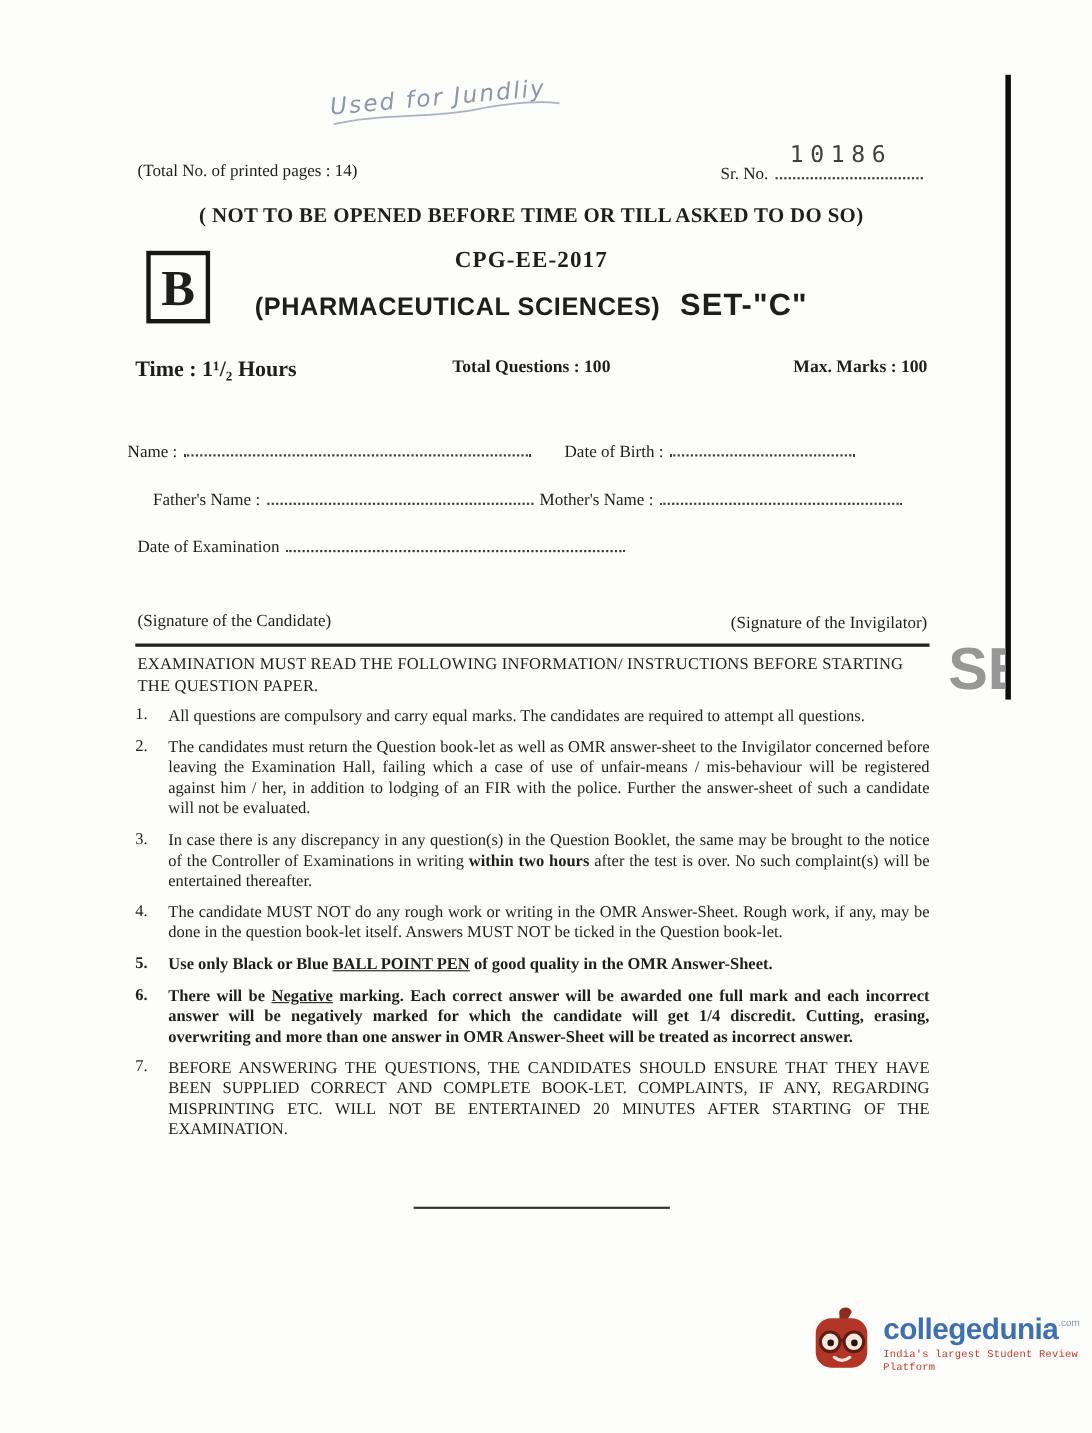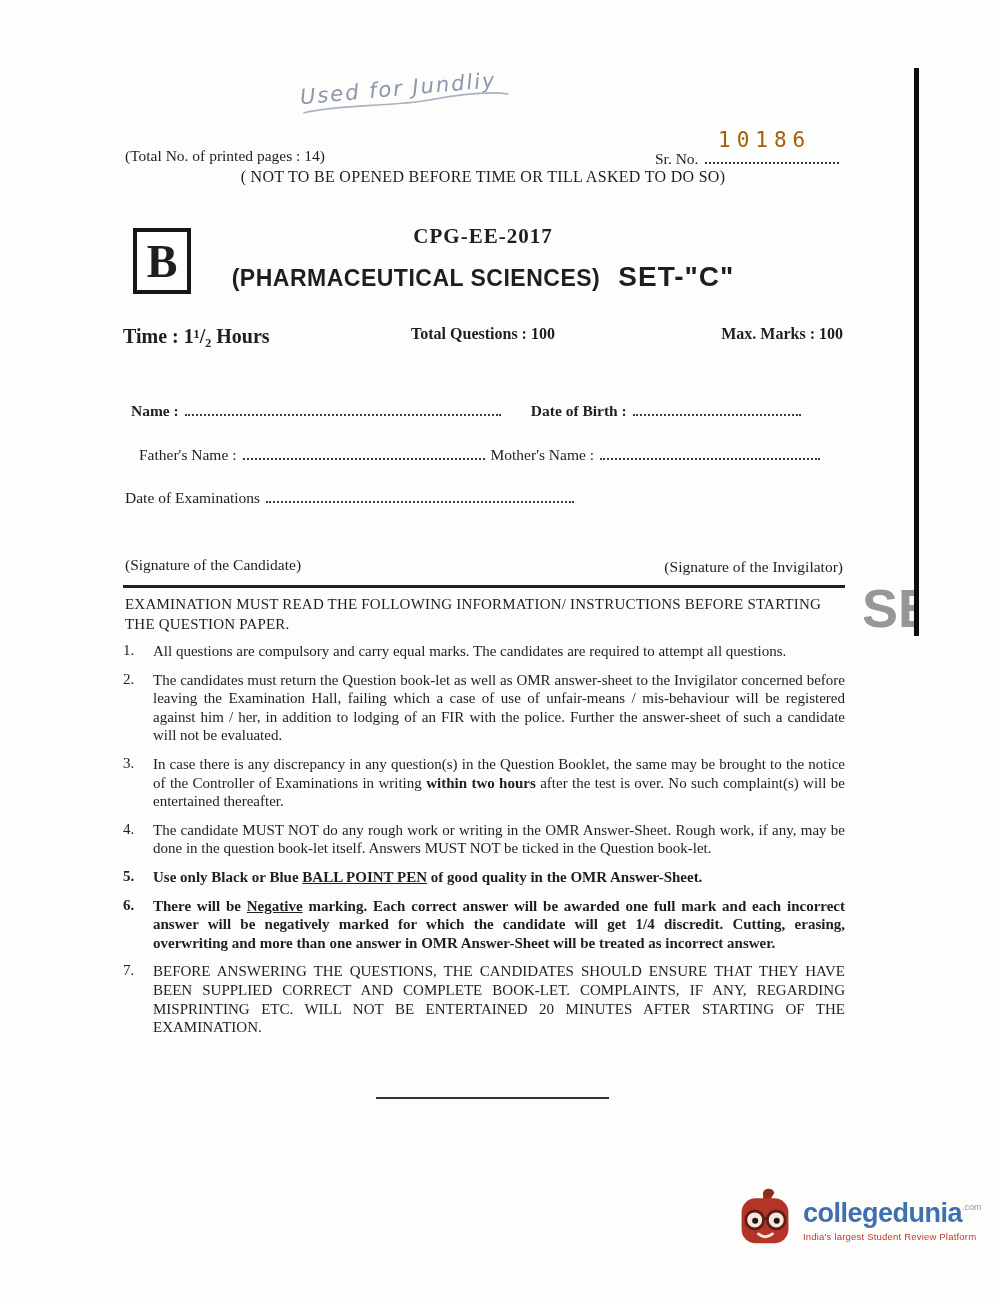--- a/index.html
+++ b/index.html
@@ -32,23 +32,23 @@
     letter-spacing: 2px;
   }
   .handwritten svg { display: block; margin-top: -4px; }
   .total-pages { left: 125px; top: 147px; font-size: 15.5px; }
   .srno-row { left: 655px; top: 150px; width: 190px; }
   .srno-value {
     left: 718px; top: 128px;
     font-family: "DejaVu Sans Mono", monospace;
     font-size: 21px;
     letter-spacing: 6px;
-    color: #a16207;
-  }
-  .notice { top: 168px; font-weight: 400; font-size: 16px; letter-spacing: 0.3px; }
+    color: #404040;
+  }
+  .notice { top: 186px; font-weight: 700; font-size: 19px; letter-spacing: 0.3px; }
   .booklet-box {
     left: 133px; top: 228px; width: 58px; height: 66px;
     border: 4px solid #161616;
     display: flex; align-items: center; justify-content: center;
     font-size: 46px; font-weight: 700;
   }
   .exam-code { top: 224px; font-weight: 700; font-size: 21px; letter-spacing: 1px; }
   .subject-line { top: 261px; display: flex; justify-content: center; align-items: baseline; gap: 18px; }
   .subject {
     font-family: "Liberation Sans", sans-serif;
@@ -59,21 +59,21 @@
     font-weight: 700; font-size: 28px; letter-spacing: 1px;
   }
 
   
   .meta-time  { left: 123px; top: 325px; font-weight: 700; font-size: 20px; }
   .meta-total { left: 483px; top: 325px; transform: translateX(-50%); font-weight: 700; font-size: 16px; white-space: nowrap; }
   .meta-marks { right: 150px; top: 325px; font-weight: 700; font-size: 16px; }
 
   
   .roll-row    { left: 125px; top: 360px; width: 718px; }
-  .name-row    { left: 131px; top: 402px; width: 718px; font-weight: bold; }
+  .name-row    { left: 116px; top: 402px; width: 718px; }
   .parents-row { left: 125px; top: 446px; width: 718px; margin-left: 14px; }
   .examdate-row{ left: 125px; top: 489px; width: 718px; }
   .sig-candidate   { left: 125px; top: 556px; font-size: 15.5px; }
   .sig-invigilator { right: 150px; top: 558px; font-size: 15.5px; }
 
   .rule-main { left: 123px; top: 585px; width: 722px; height: 3px; background: #222; }
 
   .inst-heading { left: 125px; top: 594px; width: 712px; font-size: 15px; line-height: 1.35; letter-spacing: 0.2px; }
 
   .inst-list { left: 123px; top: 642px; width: 722px; }
@@ -97,21 +97,21 @@
   .brand-line { display: flex; align-items: flex-start; }
   .brand {
     font-family: "Liberation Sans", sans-serif;
     font-weight: 700; font-size: 27px; letter-spacing: -0.5px;
   }
   .brand-suffix {
     font-family: "Liberation Sans", sans-serif;
     font-size: 9px; margin-top: 4px; color: #8b97a8;
   }
   .tagline {
-    font-family: Liberation Sans, sans-serif;
+    font-family: Liberation Mono, monospace;
     font-size: 9.5px; letter-spacing: 0.2px; margin-top: 2px;
   }
 </style>
 </head>
 <body>
 
 <div class="page">
 
   <div class="abs handwritten">
     <span>Used for Jundliy</span>
@@ -153,21 +153,21 @@
   </div>
 
   <div class="abs row parents-row">
     <span>Father's Name :</span>
     <span class="leader" style="width:242px"></span>
     <span>Mother's Name :</span>
     <span class="leader" style="width:220px"></span>
   </div>
 
   <div class="abs row examdate-row">
-    <span>Date of Examinations</span>
+    <span>Date of Examination</span>
     <span class="leader" style="width:308px"></span>
   </div>
 
   <div class="abs sig-candidate">(Signature of the Candidate)</div>
   <div class="abs sig-invigilator">(Signature of the Invigilator)</div>
 
   <div class="abs rule-main"></div>
 
   <div class="abs inst-heading">EXAMINATION MUST READ THE FOLLOWING INFORMATION/ INSTRUCTIONS BEFORE STARTING THE QUESTION PAPER.</div>
   <div class="abs inst-list">

